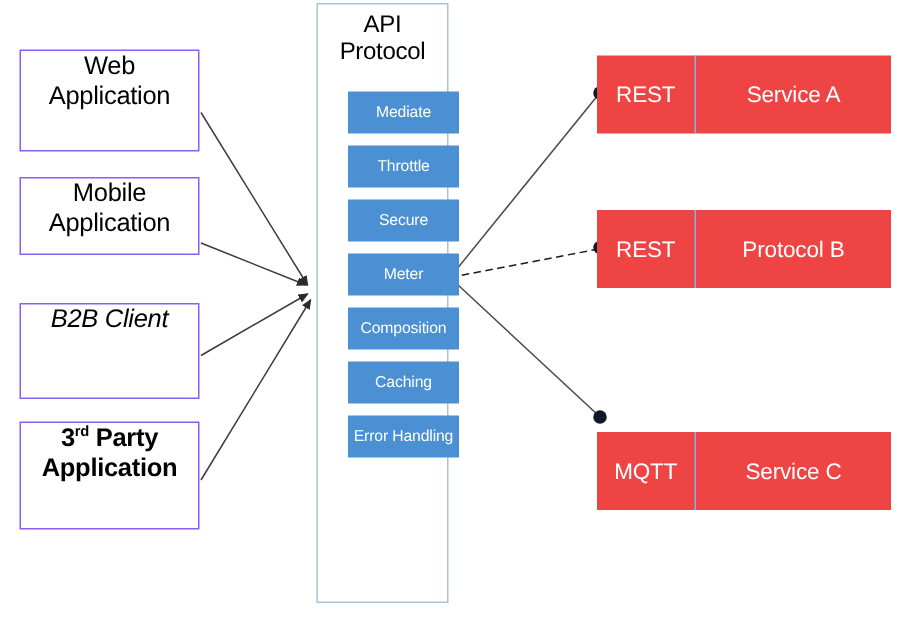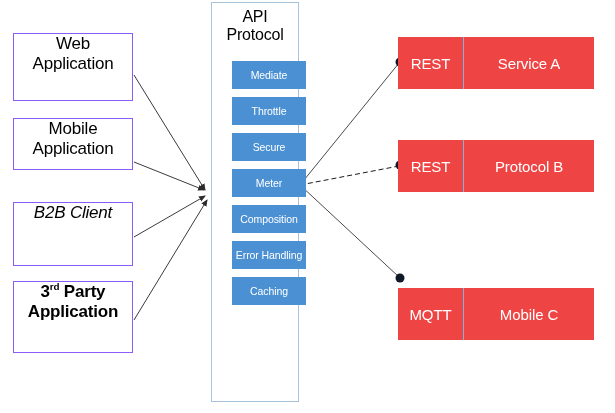--- a/index.html
+++ b/index.html
@@ -205,24 +205,24 @@
       <div class="cap-pill">
         <span>Secure</span>
       </div>
       <div class="cap-pill">
         <span>Meter</span>
       </div>
       <div class="cap-pill">
         <span>Composition</span>
       </div>
       <div class="cap-pill">
+        <span>Caching</span>
+      </div>
+      <div class="cap-pill">
         <span>Error Handling</span>
-      </div>
-      <div class="cap-pill">
-        <span>Caching</span>
       </div>
     </div>
   </div>
 
   <div class="service-row" id="service-0">
     <div class="service-proto">
       <span>REST</span>
     </div>
     <div class="service-name">
       <span>Service A</span>
@@ -236,17 +236,17 @@
     <div class="service-name">
       <span>Protocol B</span>
     </div>
   </div>
 
   <div class="service-row" id="service-2">
     <div class="service-proto">
       <span>MQTT</span>
     </div>
     <div class="service-name">
-      <span>Mobile C</span>
+      <span>Service C</span>
     </div>
   </div>
 
 </div>
 
 </body></html>

